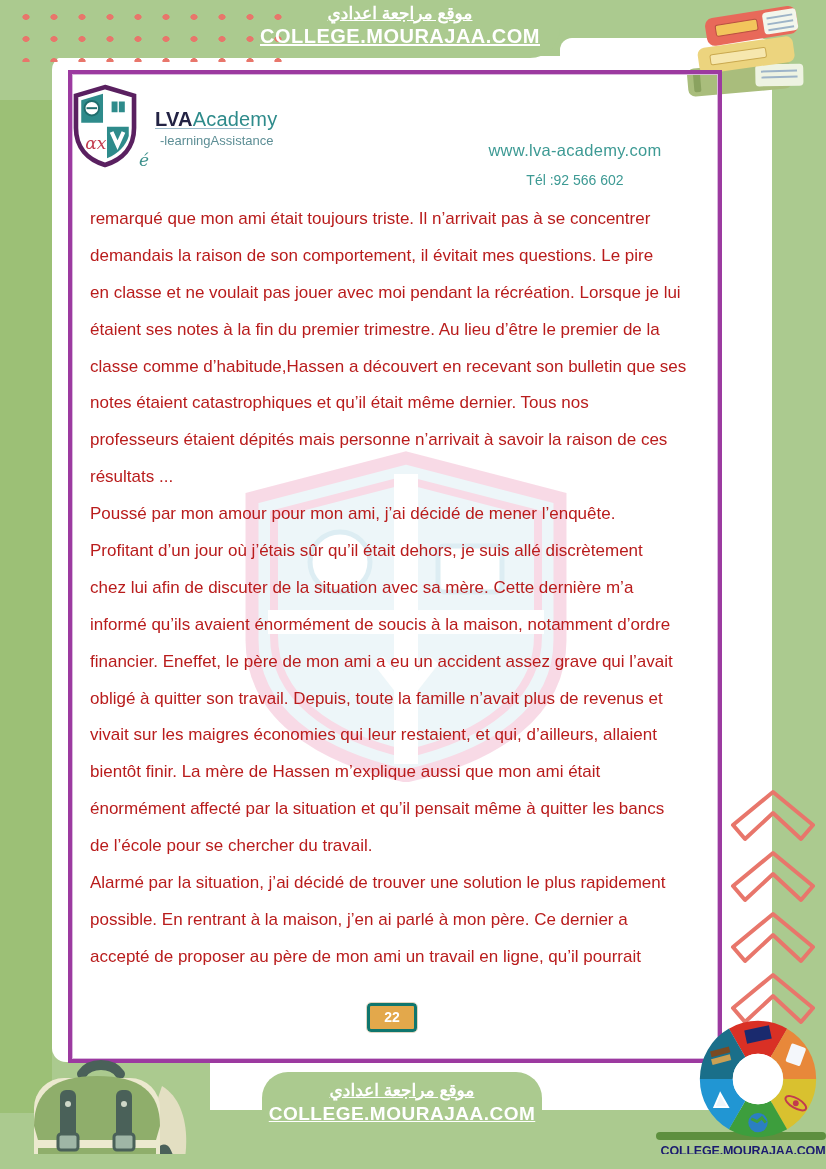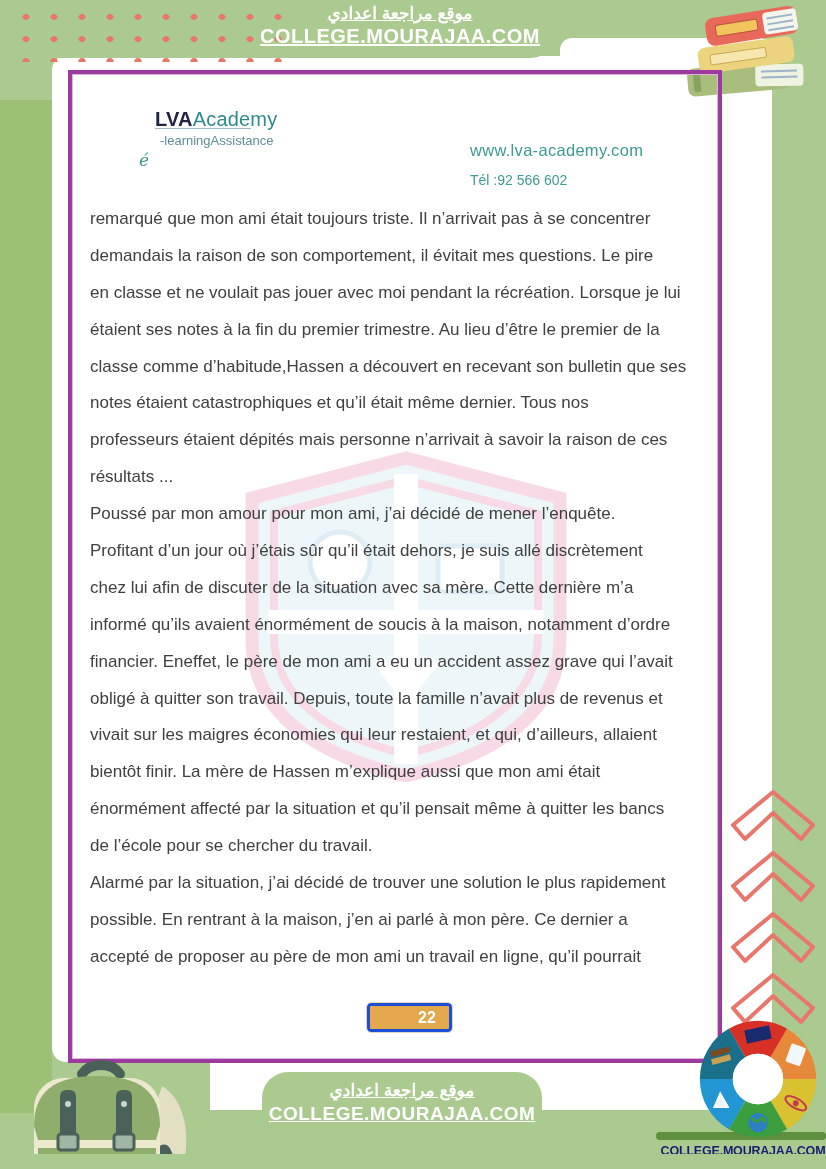--- a/index.html
+++ b/index.html
@@ -33,35 +33,35 @@
   
   .brand-text{left:155px;top:108px;font-size:20px;letter-spacing:.2px;}
   .brand-text .b1{font-weight:bold;color:#232344;}
   .brand-text .b2{color:#2e8b8b;}
   .brand-underline{left:155px;top:128px;width:96px;height:1px;background:#9ab8c8;}
   .brand-tag{left:160px;top:133px;font-size:13px;color:#5d8e95;}
   .script-mark{left:139px;top:150px;font-size:17px;color:#3a8f8a;font-style:italic;
                font-family:"DejaVu Serif",serif;}
 
   
-  .contact{left:470px;top:141px;width:210px;color:#3d9a94;}
+  .contact{left:470px;top:141px;width:210px;text-align:center;color:#3d9a94;}
   .contact .site{font-size:16.5px;letter-spacing:.3px;}
   .contact .tel{font-size:14px;margin-top:12px;}
 
   
-  .bodytext{left:90px;top:201px;width:628px;color:#404040;font-size:17px;}
+  .bodytext{left:90px;top:201px;width:628px;color:#b91c1c;font-size:17px;}
   .bodytext .line{height:36.9px;line-height:36.9px;white-space:nowrap;}
 
   
   .watermark{left:228px;top:450px;width:356px;height:332px;opacity:.5;}
 
   
   .badge{left:367px;top:1003px;width:44px;height:23px;background:#e3a84b;
-         border:3px solid #1d4ed8;border-radius:4px;outline:1px solid #e0d6c2;
-         color:#ffffff;font-weight:bold;font-size:16px;text-align:center;line-height:23px;padding-left:35px;}
+         border:3px solid #0f766e;border-radius:4px;outline:1px solid #e0d6c2;
+         color:#ffffff;font-weight:bold;font-size:14px;text-align:center;line-height:23px;}
 
   
   .chev{left:727px;width:92px;height:58px;}
 
   
   .footer-band{left:0;top:1113px;width:826px;height:56px;background:#abca8f;}
   .footer-tab{left:262px;top:1072px;width:280px;height:60px;background:#abca8f;border-radius:26px 26px 0 0;}
   .footer-text{left:202px;top:1080px;width:400px;text-align:center;color:#ffffff;}
   .footer-text .ar{font-size:17px;font-weight:bold;text-decoration:underline;direction:rtl;}
   .footer-text .dom{font-size:19px;font-weight:bold;text-decoration:underline;letter-spacing:.5px;margin-top:2px;}
@@ -121,20 +121,34 @@
       <path d="M178 8 L332 48 V190 C332 262 268 306 178 326 C88 306 24 262 24 190 V48 Z" fill="#dceff4" stroke="#f2b6ce" stroke-width="13"></path>
       <path d="M178 30 L310 64 V186 C310 246 256 286 178 304 C100 286 46 246 46 186 V64 Z" fill="none" stroke="#f2b6ce" stroke-width="8"></path>
       <rect x="166" y="24" width="24" height="290" fill="#ffffff"></rect>
       <rect x="40" y="160" width="276" height="24" fill="#ffffff"></rect>
       <rect x="210" y="96" width="64" height="46" rx="6" fill="#ffffff" stroke="#bcdde8" stroke-width="5"></rect>
       <circle cx="112" cy="112" r="30" fill="#ffffff" stroke="#bcdde8" stroke-width="5"></circle>
       <path d="M150 210 L178 246 L206 210" fill="none" stroke="#ffffff" stroke-width="12"></path>
     </svg>
   </div>
 
+  <div class="abs" style="left:72px;top:84px;width:66px;height:84px;">
+    <svg width="66" height="84" viewBox="0 0 100 126">
+      <path d="M50 4 L94 17 V66 C94 96 76 114 50 122 C24 114 6 96 6 66 V17 Z" fill="#ffffff" stroke="#5a2060" stroke-width="7"></path>
+      <path d="M14 24 L47 14 V58 H14 Z" fill="#2e8b8b"></path>
+      <path d="M53 58 V14 L86 24 V58 Z" fill="#ffffff"></path>
+      <path d="M14 64 H47 V112 C30 105 18 92 14 78 Z" fill="#ffffff"></path>
+      <path d="M53 64 H86 V78 C82 92 70 105 53 112 Z" fill="#2e8b8b"></path>
+      <circle cx="30" cy="36" r="11" fill="#ffffff" stroke="#1f6d6d" stroke-width="3"></circle>
+      <line x1="22" y1="36" x2="38" y2="36" stroke="#1f6d6d" stroke-width="3"></line>
+      <path d="M60 26 h9 v16 h-9 z M71 26 h9 v16 h-9 z" fill="#2e8b8b"></path>
+      <text x="20" y="98" font-size="26" font-style="italic" fill="#c23b4e" font-family="DejaVu Serif,serif">αx</text>
+      <path d="M60 72 L69 92 L78 72" fill="none" stroke="#ffffff" stroke-width="6"></path>
+    </svg>
+  </div>
   <div class="abs brand-text">
     <span class="b1">LVA</span><span class="b2">Academy</span>
   </div>
   <div class="abs brand-underline"></div>
   <div class="abs brand-tag">-learningAssistance</div>
   <div class="abs script-mark">é</div>
 
   <div class="abs contact">
     <div class="site">www.lva-academy.com</div>
     <div class="tel">Tél :92 566 602</div>

